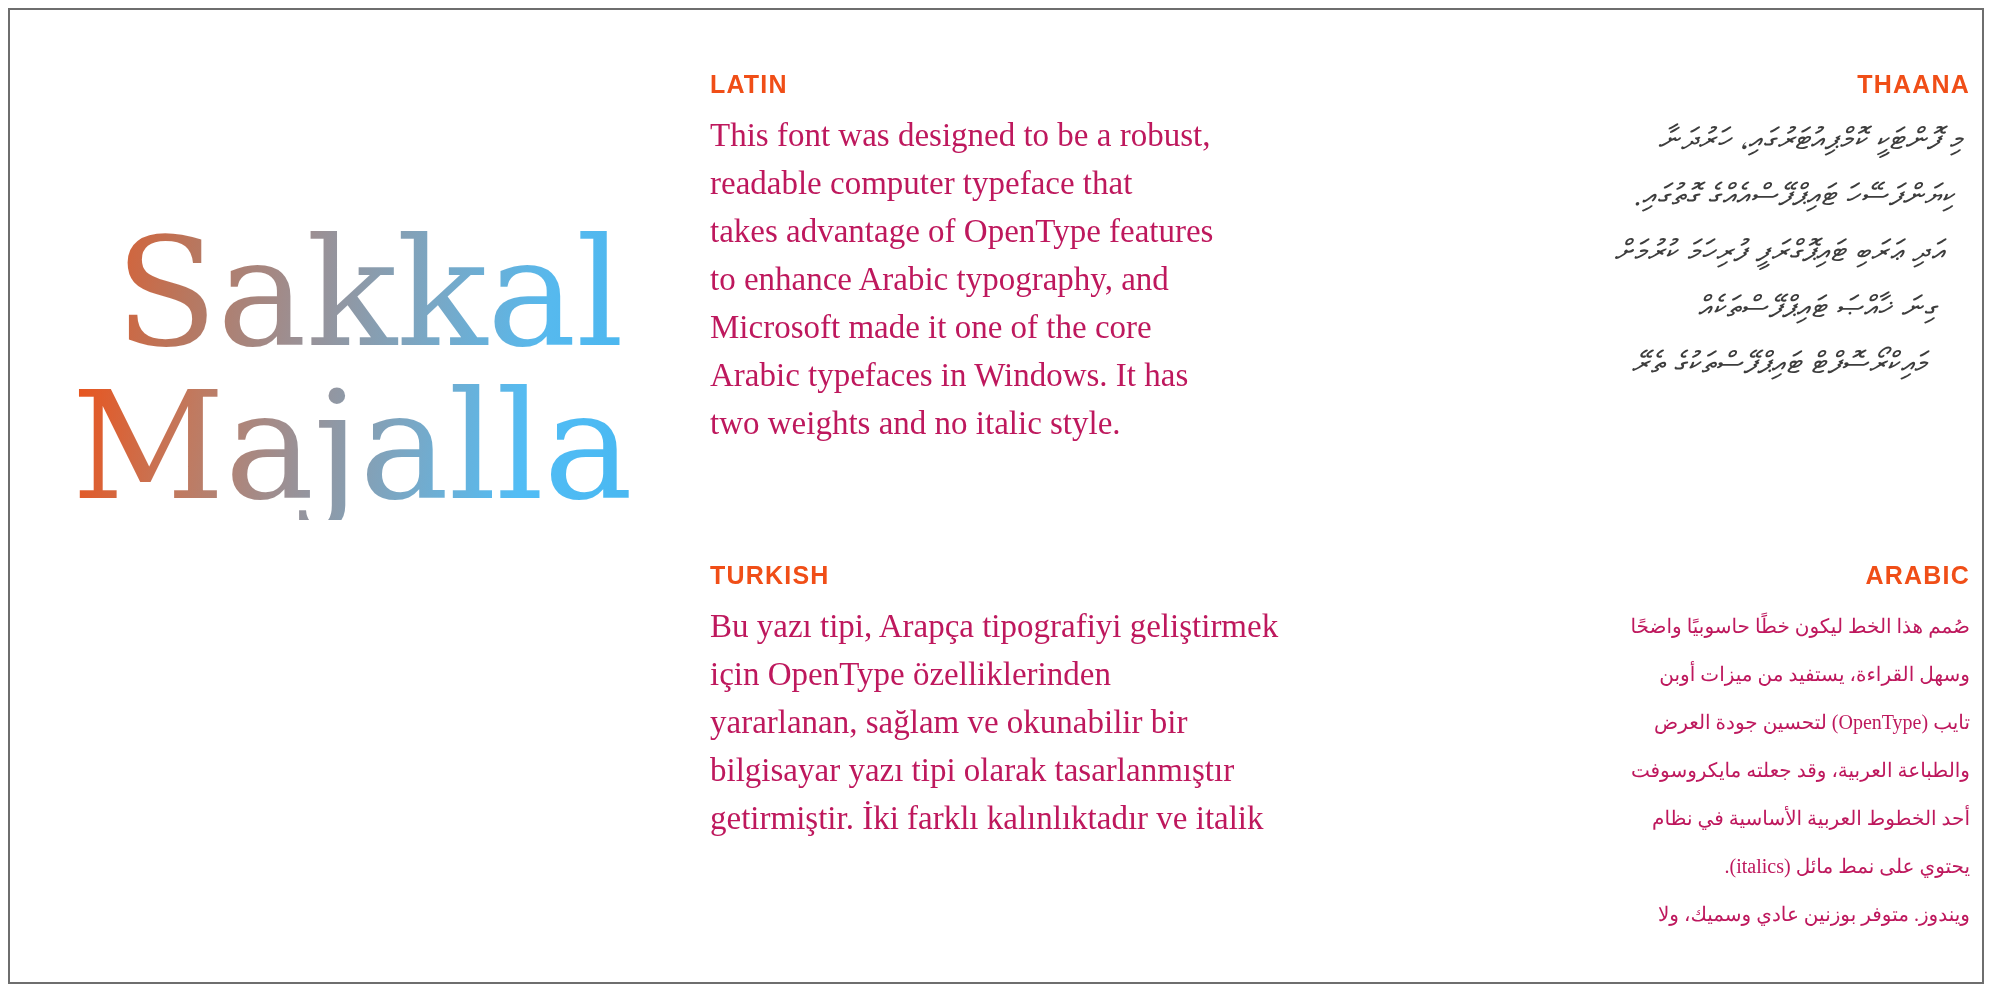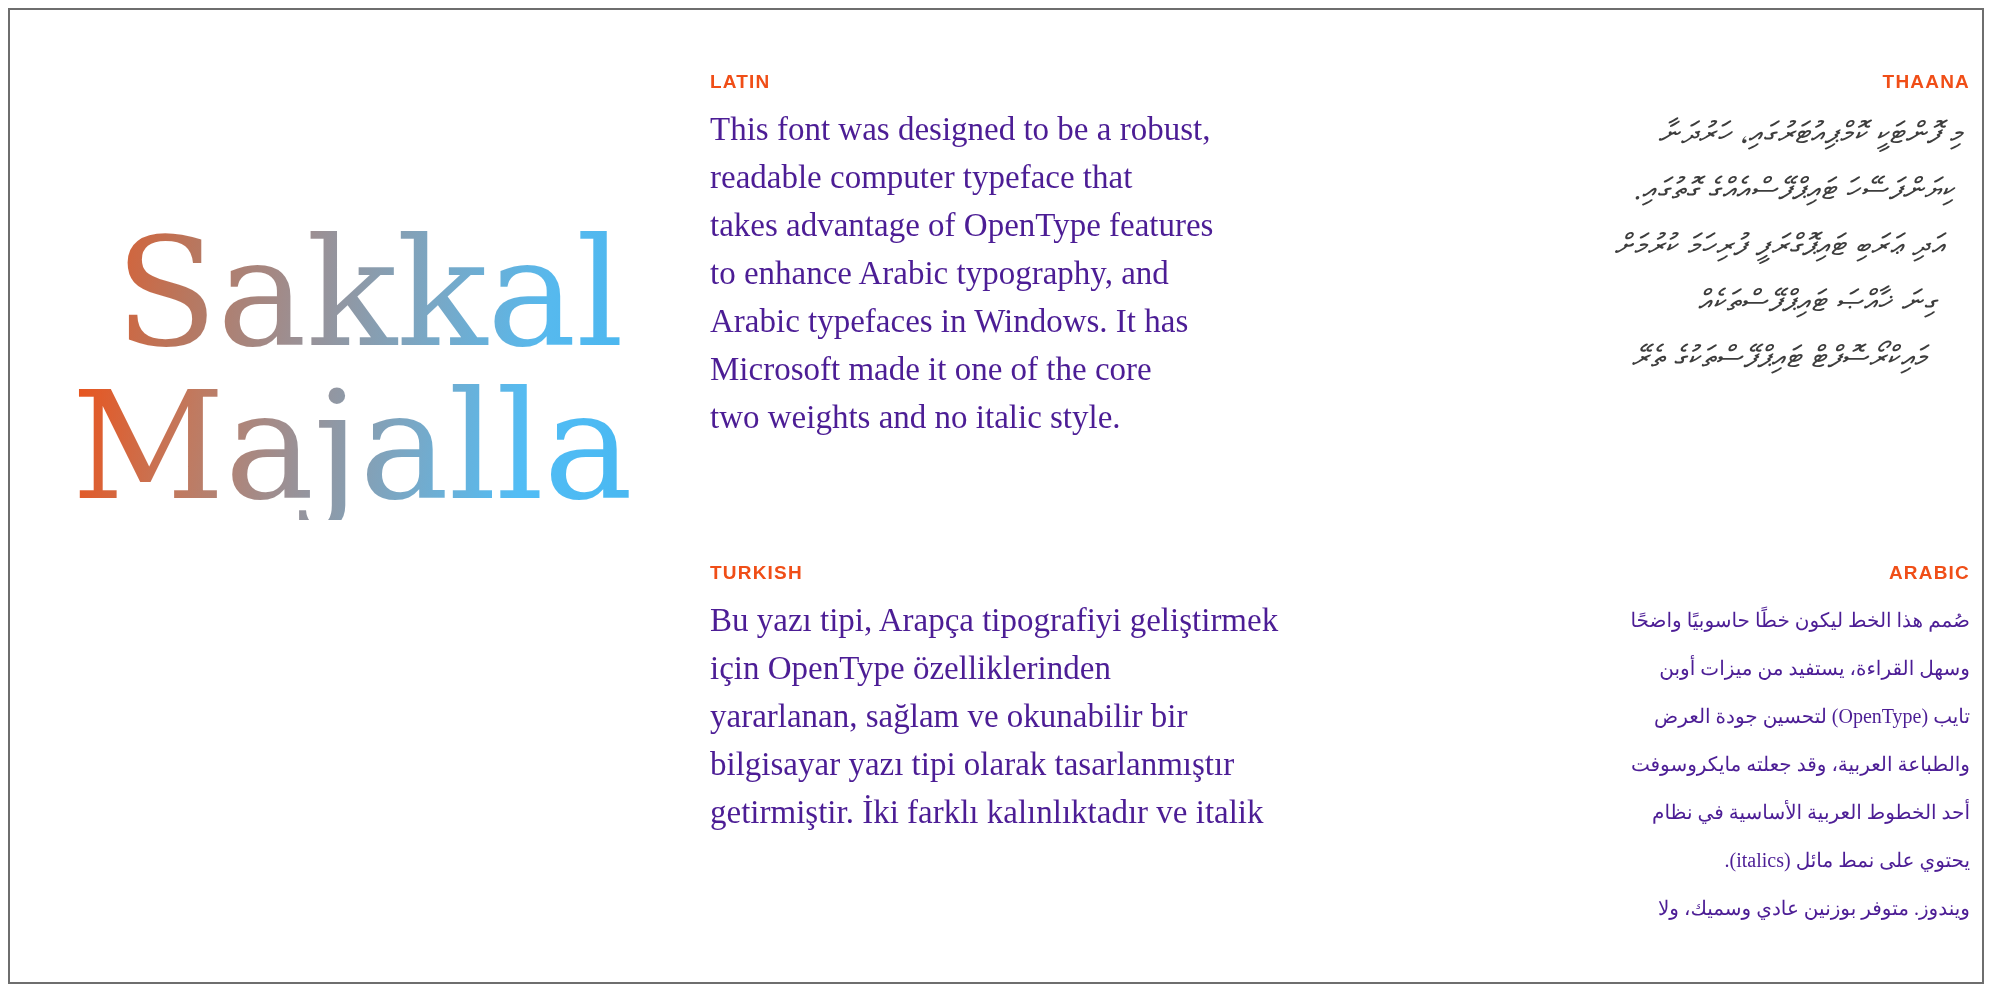--- a/index.html
+++ b/index.html
@@ -89,29 +89,29 @@
   }
   .sample.col-left  { left: 0px; }
   .sample.col-right { left: 640px; width: 620px; }
   .sample.row-top    { top: 62px; }
   .sample.row-bottom { top: 553px; }
 
   .sample-heading {
     color: #f04e17;
     font-family: "Liberation Sans", "DejaVu Sans", sans-serif;
     font-weight: bold;
-    font-size: 19px;
+    font-size: 25px;
     letter-spacing: 1.2px;
     margin: 0 0 14px 0;
     line-height: 1;
   }
   .sample.col-right .sample-heading { text-align: right; }
 
   .sample-body {
-    color: #4c1d95;
+    color: #be185d;
     font-family: "Liberation Serif", "DejaVu Serif", serif;
     font-size: 33px;
     line-height: 48px;
     margin: 0;
   }
   .sample-body .ln { display: block; white-space: nowrap; }
 
   
   .sample-body.rtl {
     direction: rtl;
@@ -143,22 +143,22 @@
 
   <div class="samples">
 
     <div class="sample col-left row-top">
       <div class="sample-heading">LATIN</div>
       <div class="sample-body">
         <span class="ln">This font was designed to be a robust,</span>
         <span class="ln">readable computer typeface that</span>
         <span class="ln">takes advantage of OpenType features</span>
         <span class="ln">to enhance Arabic typography, and</span>
+        <span class="ln">Microsoft made it one of the core</span>
         <span class="ln">Arabic typefaces in Windows. It has</span>
-        <span class="ln">Microsoft made it one of the core</span>
         <span class="ln">two weights and no italic style.</span>
       </div>
     </div>
 
     <div class="sample col-right row-top">
       <div class="sample-heading">THAANA</div>
       <div class="sample-body thaana">
         <span class="ln">މި ފޮންޓަކީ ކޮމްޕިއުޓަރުގައި، ހަރުދަނާ</span>
         <span class="ln">ކިޔަންފަސޭހަ ޓައިޕްފޭސްއެއްގެ ގޮތުގައި.</span>
         <span class="ln">އަދި ޢަރަބި ޓައިޕޮގްރަފީ ފުރިހަމަ ކުރުމަށް</span>

